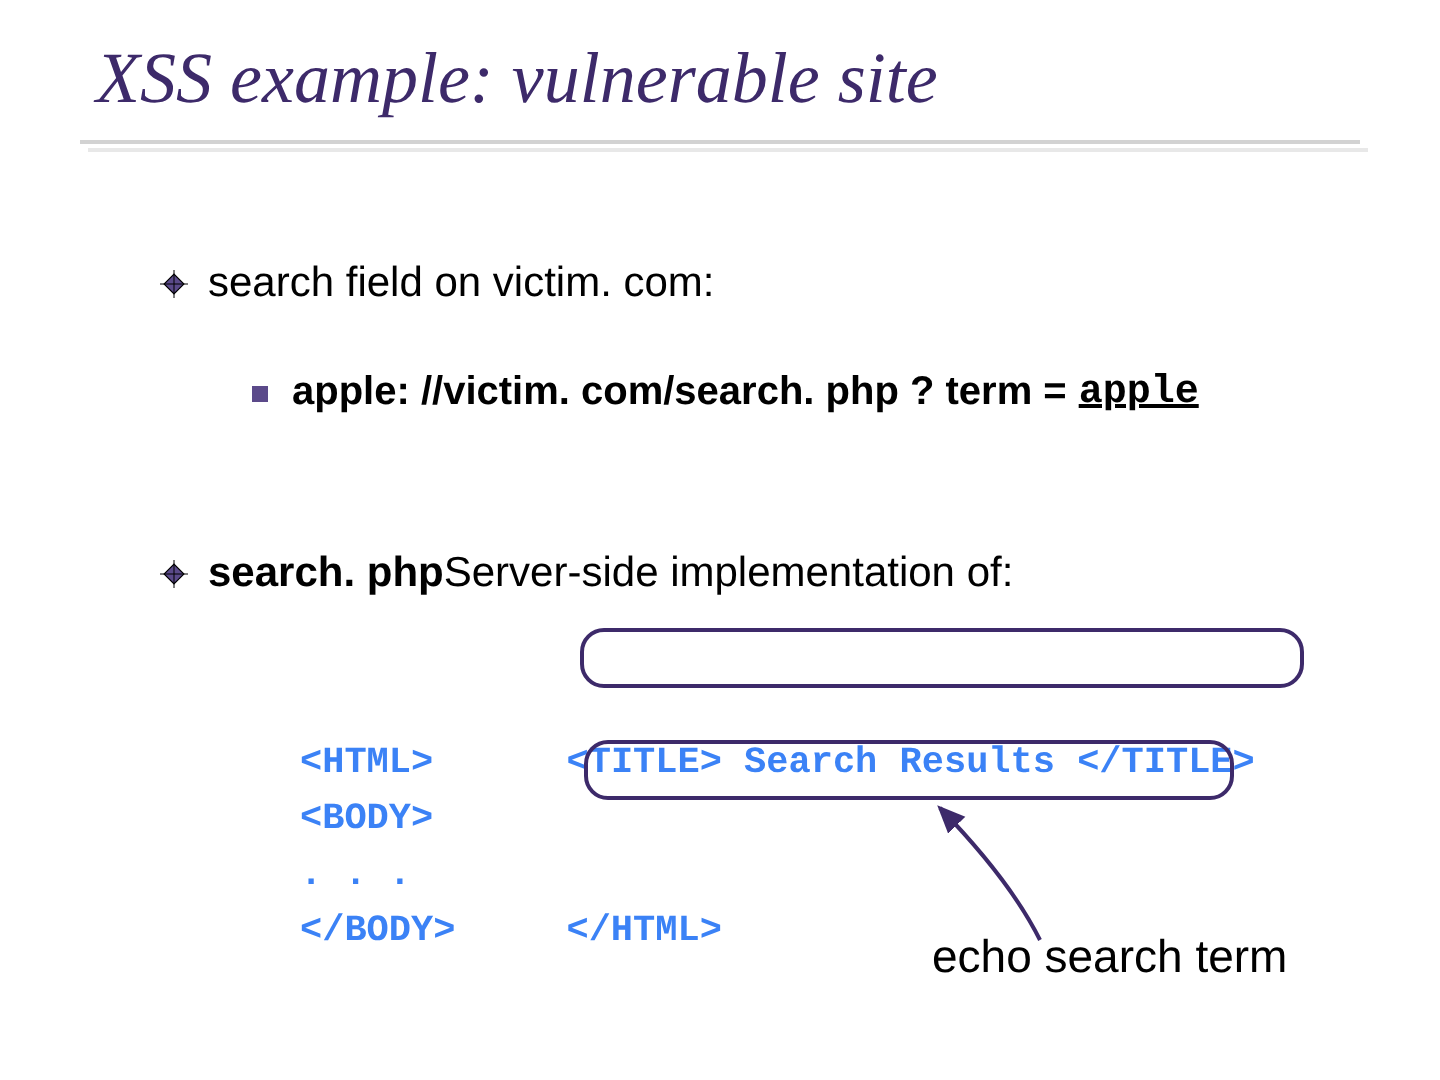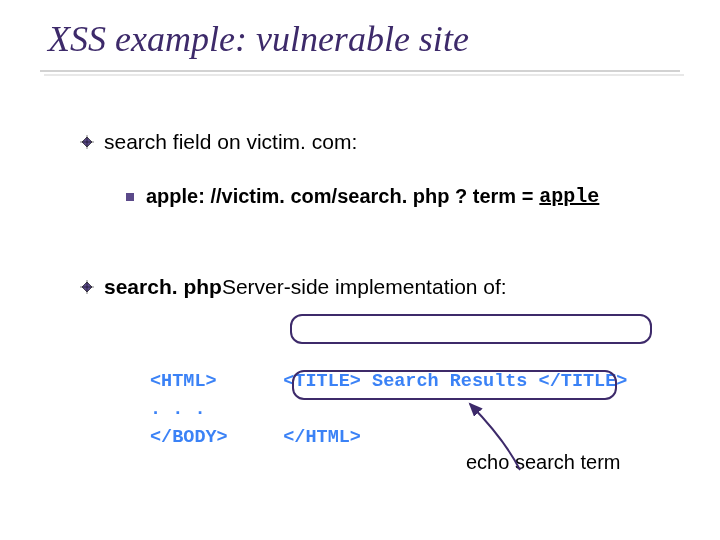--- a/index.html
+++ b/index.html
@@ -109,22 +109,22 @@
 
   .arrow {
     position: absolute;
     z-index: 2;
   }
   .arrow svg { display: block; overflow: visible; }
 
   .annotation {
     position: absolute;
     left: 466px;
-    top: 450px;
-    font-size: 20px;
+    top: 466px;
+    font-size: 23px;
     line-height: 24px;
     color: #000;
     white-space: nowrap;
   }
 </style>
 </head>
 <body>
 
 <div class="slide">
 
@@ -159,20 +159,21 @@
         <line x1="0" y1="7" x2="14" y2="7" stroke="#000" stroke-width="0.5"></line>
       </svg>
     </span>
     <span class="text bold">search. php</span>
     <span class="text">Server-side implementation of  </span>
     <span class="text">:</span>
   </div>
 
   <div class="code-block">
     <div class="code-row"><span>&lt;HTML&gt;      </span><span>&lt;TITLE&gt; Search Results &lt;/TITLE&gt;</span></div>
+    <div class="code-row">&lt;BODY&gt;</div>
     <div class="code-row">. . .</div>
     <div class="code-row">&lt;/BODY&gt;     &lt;/HTML&gt;</div>
   </div>
 
   <div class="rounded-box box-title"></div>
   <div class="rounded-box box-echo"></div>
 
   <div class="arrow" style="left:460px; top:400px;">
     <svg width="120" height="80">
       <defs>

